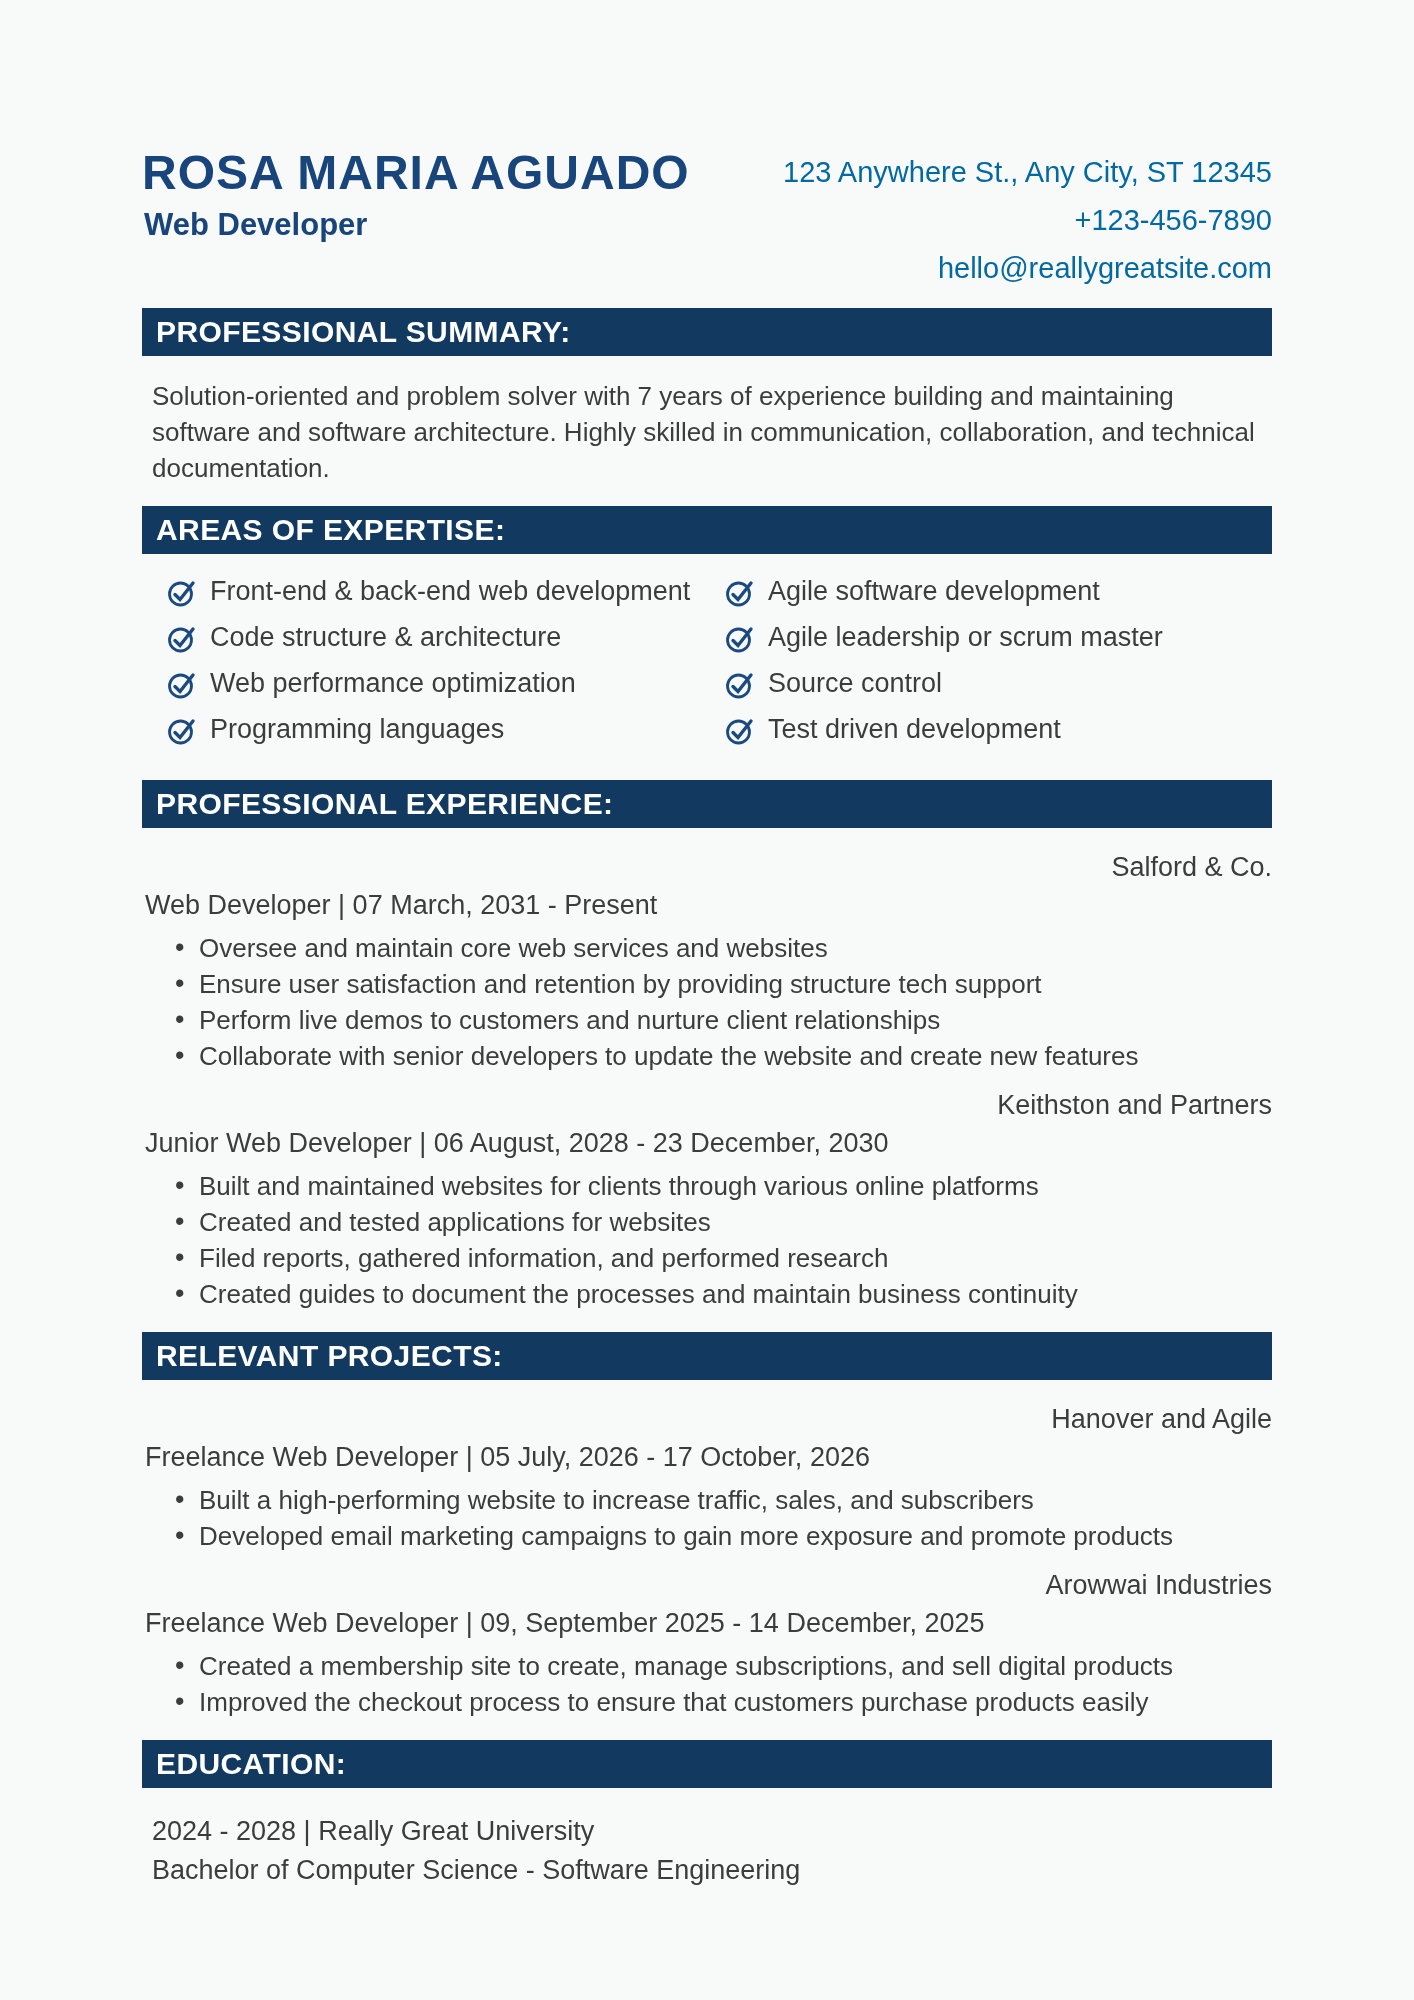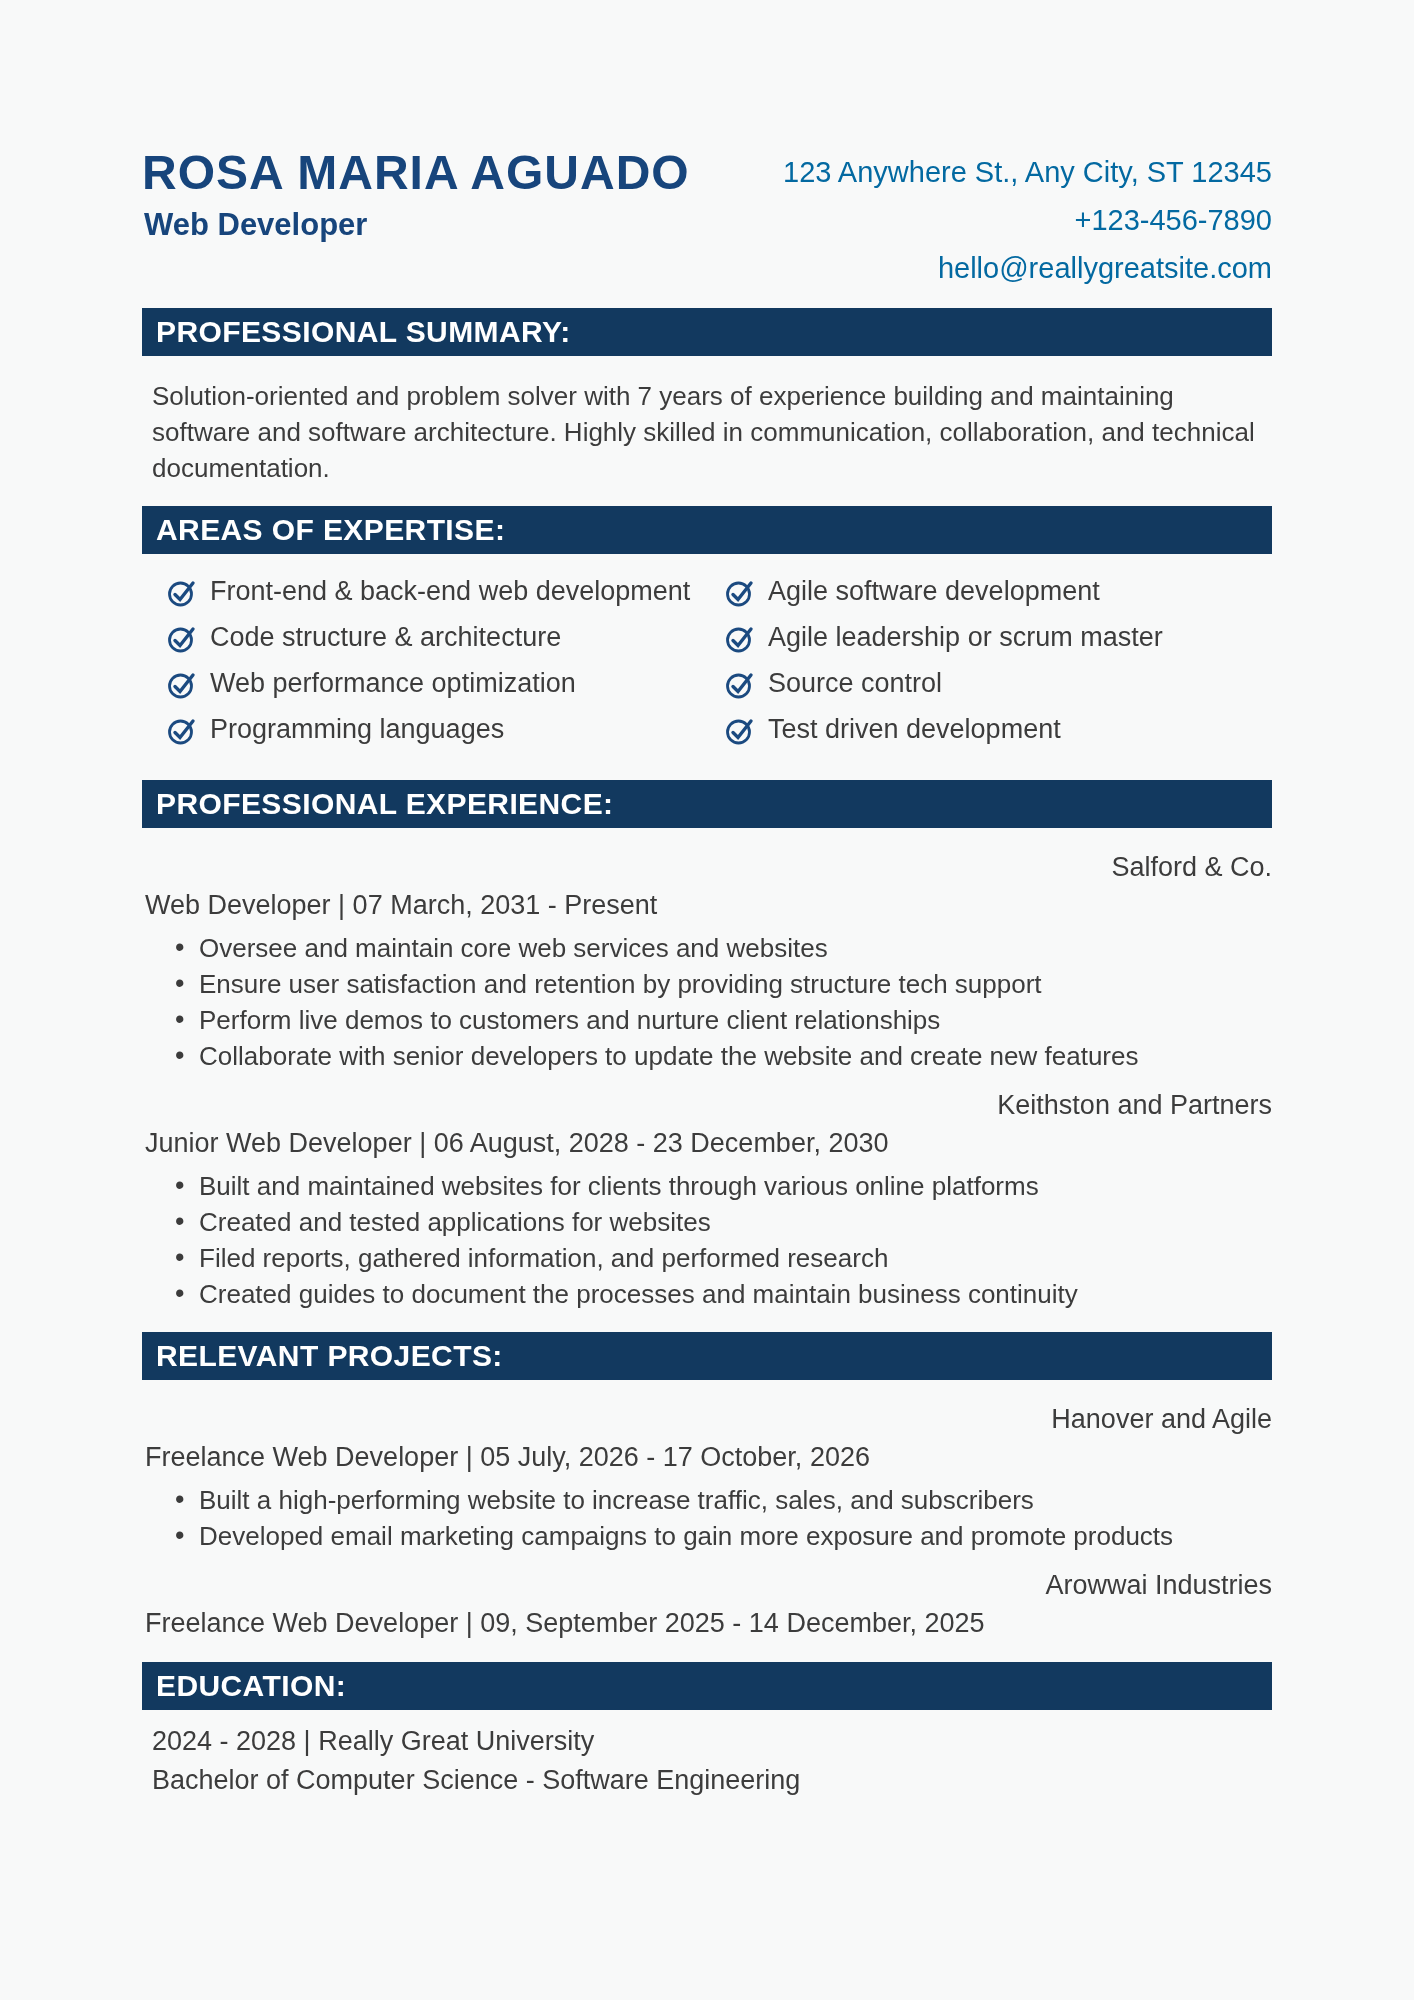--- a/index.html
+++ b/index.html
@@ -117,21 +117,21 @@
   .bullets li::before {
     content: "\2022";
     position: absolute;
     left: 0;
     top: -1px;
     font-size: 27px;
     color: #3c3c3c;
   }
 
   
-  .education-block { margin-top: 12px; }
+  .education-block { margin-top: 24px; }
   .edu-line {
     font-size: 27px;
     line-height: 39px;
     padding-left: 10px;
   }
 </style>
 </head>
 <body>
 
 <div class="page">
@@ -258,20 +258,24 @@
     <div class="role">Freelance Web Developer | 05 July, 2026 - 17 October, 2026</div>
     <ul class="bullets">
       <li>Built a high-performing website to increase traffic, sales, and subscribers</li>
       <li>Developed email marketing campaigns to gain more exposure and promote products</li>
     </ul>
   </div>
 
   <div class="job">
     <div class="company">Arowwai Industries</div>
     <div class="role">Freelance Web Developer | 09, September 2025 - 14 December, 2025</div>
+    <ul class="bullets">
+      <li>Created a membership site to create, manage subscriptions, and sell digital products</li>
+      <li>Improved the checkout process to ensure that customers purchase products easily</li>
+    </ul>
   </div>
 
   <div class="section-bar">EDUCATION:</div>
 
   <div class="education-block">
     <div class="edu-line">2024 - 2028 | Really Great University</div>
     <div class="edu-line">Bachelor of Computer Science - Software Engineering</div>
   </div>
 
 </div>

